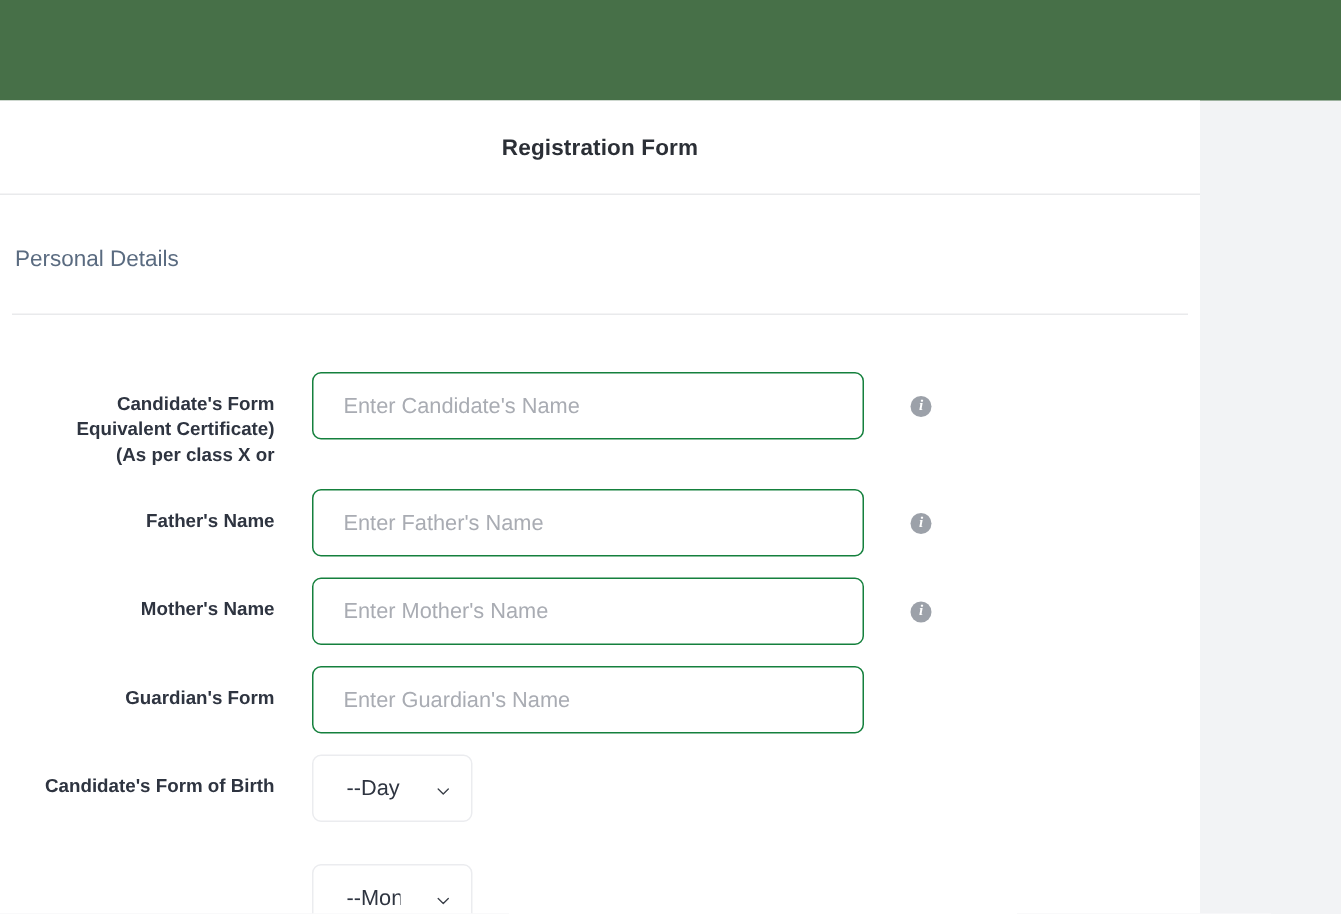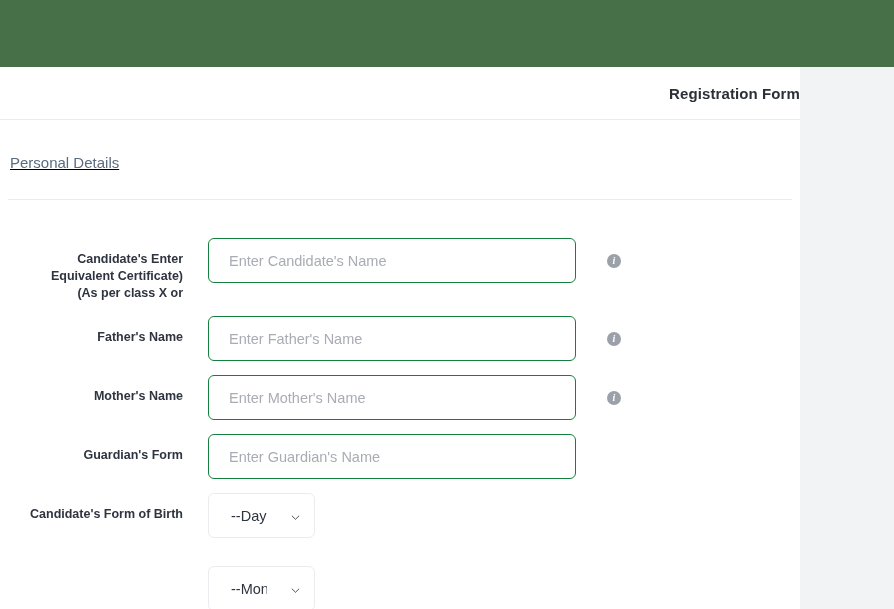--- a/index.html
+++ b/index.html
@@ -47,41 +47,40 @@
     position: absolute;
     left: 0;
     top: 67px;
     width: 800px;
     height: 542px;
     background: #ffffff;
     overflow: hidden;
   }
 
   .card-header {
-    height: 53px;
+    height: 63px;
     display: flex;
     align-items: center;
-    justify-content: flex-end;
+    justify-content: center;
     border-bottom: 1px solid #e9eaec;
     box-sizing: border-box;
   }
   .card-title {
     font-size: 15px;
     font-weight: bold;
     color: #2b2f36;
     letter-spacing: .1px;
   }
 
   .card-body {
     padding: 0;
   }
 
   .section-head {
     padding: 34px 0 0 10px;
-    text-decoration: underline;
   }
   .section-title {
     font-size: 15px;
     color: #5a6b80;
     font-weight: normal;
   }
   .section-rule {
     margin: 28px 8px 0 8px;
     height: 1px;
     background: #e9eaec;
@@ -218,21 +217,21 @@
 
       <div class="section-head">
         <div class="section-title">Personal Details</div>
       </div>
       <div class="section-rule"></div>
 
       <div class="form">
 
         <div class="row">
           <div class="label-col">
-            <span class="lbl">Candidate's Enter</span>
+            <span class="lbl">Candidate's Form</span>
             <span class="lbl">Equivalent Certificate)</span>
             <span class="lbl">(As per class X or</span>
           </div>
           <div class="field-col">
             <input class="text-input" type="text" placeholder="Enter Candidate's Name" style="">
             <span class="info-icon">i</span>
           </div>
         </div>
 
         <div class="row">

